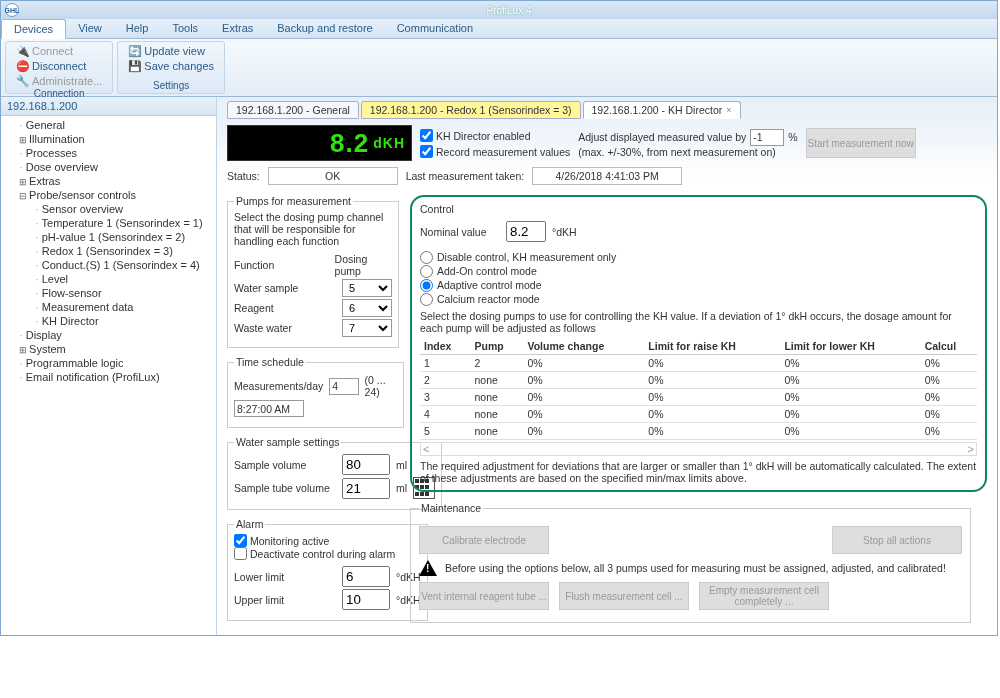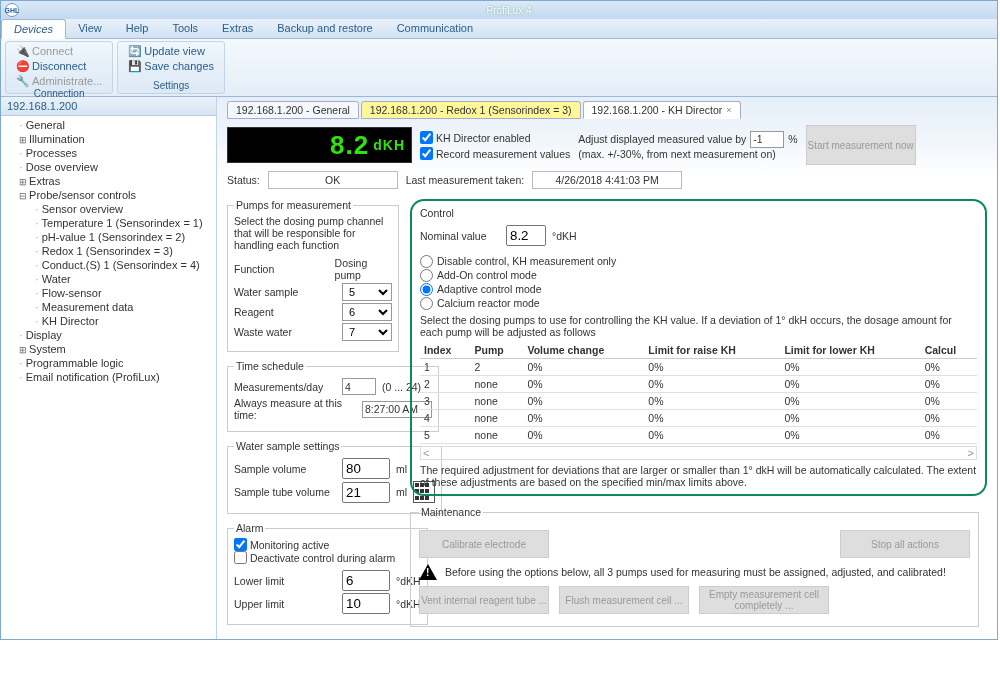--- a/index.html
+++ b/index.html
@@ -5,21 +5,21 @@
   * { box-sizing: border-box; font-family: "Segoe UI", Tahoma, sans-serif; }
   body { margin: 0; padding: 0; background: #fff; font-size: 11px; color: #333; width: 1000px; }
   
   .app-frame { border: 1px solid #7fa8d0; width: 998px; }
   .title-bar { background: linear-gradient(to bottom, #dbe9f7, #c4d8ee); height: 18px; display: flex; align-items: center; padding: 0 4px; }
   .title-bar .logo { width: 14px; height: 14px; border-radius: 50%; background: #fff; border:1px solid #6699cc; margin-right:6px; font-size:7px; color:#2a5caa; display:flex; align-items:center; justify-content:center; font-weight:bold;}
   .title-txt { color: #fff; font-size:10px; text-shadow:0 0 2px #5a8; margin-left:auto; margin-right:auto;}
   
   .menu-bar { background: linear-gradient(to bottom, #e8f1fb, #d3e3f3); height: 20px; display:flex; border-bottom:1px solid #9bbad8;}
   .menu-item { padding: 3px 12px; color: #2a5c8a; cursor:pointer;}
-  .menu-item.active { background: #fff; border: 1px solid #9bbad8; border-bottom: 1px solid #fff; border-radius:3px 3px 0 0; margin-bottom:-1px;font-style:italic;}
+  .menu-item.active { background: #fff; border: 1px solid #9bbad8; border-bottom: 1px solid #fff; border-radius:3px 3px 0 0; margin-bottom:-1px;}
   
   .ribbon { background: linear-gradient(to bottom, #f5f9fd, #e4eef8); height: 58px; border-bottom:1px solid #9bbad8; display:flex; padding:2px;}
   .ribbon-group { border:1px solid #c2d5e8; border-radius:3px; margin:0 2px; padding:2px 6px; display:flex; flex-direction:column; background:linear-gradient(to bottom,#f0f6fc,#dce9f5);}
   .ribbon-items{display:flex;flex-direction:column;gap:1px; flex:1;}
   .ribbon-btn { display:flex; align-items:center; gap:4px; padding:1px 4px; color:#2a5c8a; cursor:pointer; font-size:11px;}
   .ribbon-btn.disabled{color:#999;}
   .ribbon-title {text-align:center; color:#2a5c8a; font-size:10px; margin-top:auto;}
   .ribbon-icon{width:12px;height:12px;display:inline-block;}
   
   .main-split { display:flex; }
@@ -41,28 +41,28 @@
   .tab-x{color:#888; font-size:9px; cursor:pointer;}
   
   .top-row{display:flex; align-items:center; gap:8px; margin-bottom:6px;}
   .lcd { width:185px; height:36px; background:#000; border:1px solid #333; color:#2fe40a; font-family: monospace; display:flex; align-items:center; justify-content:flex-end; padding:0 6px; font-size:26px; font-weight:bold; letter-spacing:1px;}
   .lcd .small{font-size:14px; margin-left:4px;}
   .chk-col{display:flex;flex-direction:column; gap:3px; font-size:10.5px;}
   .chk-line{display:flex;align-items:flex-end;gap:3px;}
   .adjust-col{font-size:10.5px;}
   .adjust-col .row1{display:flex;align-items:center;gap:4px;}
   .spinner{width:34px;height:17px;border:1px solid #999;display:inline-flex;align-items:center;padding:0 2px;background:#fff;}
-  .start-btn{width:110px;height:40px;background:#dedede;color:#999;border:1px solid #ccc;text-align:center;font-size:10px;display:flex;align-items:center;justify-content:center;}
+  .start-btn{width:110px;height:30px;background:#dedede;color:#999;border:1px solid #ccc;text-align:center;font-size:10px;display:flex;align-items:center;justify-content:center;}
   
   .status-row{display:flex;align-items:center;gap:8px; font-size:10.5px; margin-bottom:10px;}
   .status-box{border:1px solid #bbb;background:#fff;padding:2px 8px; min-width:130px; text-align:center;}
   
   .body-cols{display:flex; gap:8px;}
   .left-panels{width:175px;}
-  fieldset{border:1px solid #ccc; margin:0 8px 8px 0; padding:4px 6px 8px 6px; font-size:10.5px;}
+  fieldset{border:1px solid #ccc; margin:0 16px 8px 0; padding:4px 6px 8px 6px; font-size:10.5px;}
   legend{font-size:10.5px; padding:0 2px;}
   select,input[type=text]{font-size:11px; border:1px solid #999;height:18px;padding:0 2px;background:#fff;}
   .field-row{display:flex; align-items:center; gap:6px; margin:2px 0;}
   .field-label{width:102px;}
   .small-input{width:48px;}
   
   .control-panel{flex:1; border:2px solid #0d8a5a; border-radius:14px; padding:6px 8px; font-size:10.5px; position:relative;}
   .radio-line{display:flex;gap:4px;margin:1px 0;}
   .ctl-table{width:100%; border-collapse:collapse; margin-top:4px;}
   .ctl-table th, .ctl-table td{border-bottom:1px solid #e0e0e0; text-align:left; padding:2px 4px; font-size:10.5px; font-weight:normal;}
@@ -141,21 +141,21 @@
           <div class="tree-item expandable">Illumination</div>
           <div class="tree-item leaf">Processes</div>
           <div class="tree-item leaf">Dose overview</div>
           <div class="tree-item expandable">Extras</div>
           <div class="tree-item expanded">Probe/sensor controls</div>
           <div class="tree-item l2 leaf">Sensor overview</div>
           <div class="tree-item l2 leaf">Temperature 1 (Sensorindex = 1)</div>
           <div class="tree-item l2 leaf">pH-value 1 (Sensorindex = 2)</div>
           <div class="tree-item l2 leaf">Redox 1 (Sensorindex = 3)</div>
           <div class="tree-item l2 leaf">Conduct.(S) 1 (Sensorindex = 4)</div>
-          <div class="tree-item l2 leaf">Water</div>
+          <div class="tree-item l2 leaf">Level</div>
           <div class="tree-item l2 leaf">Flow-sensor</div>
           <div class="tree-item l2 leaf">Measurement data</div>
           <div class="tree-item l2 leaf">KH Director</div>
           <div class="tree-item leaf">Display</div>
           <div class="tree-item expandable">System</div>
           <div class="tree-item leaf">Programmable logic</div>
           <div class="tree-item leaf">Email notification (ProfiLux)</div>
         </div>
     </div>
 
@@ -229,21 +229,20 @@
           <fieldset>
             <legend>Time schedule</legend>
             <div class="field-row">
                 <span class="field-label">Measurements/day</span>
               <span class="spinner">
                   <span>4</span>
                 </span>
               <span>(0 ... 24)</span>
               </div>
             <div class="field-row">
-                <span style="width:122px">Always measure at this time:</span>
               <span class="spinner" style="width:70px">
                   <span>8:27:00 AM</span>
                 </span>
               </div>
           </fieldset>
 
           <fieldset>
             <legend>Water sample settings</legend>
             <div class="field-row">
                 <span class="field-label">Sample volume</span>

